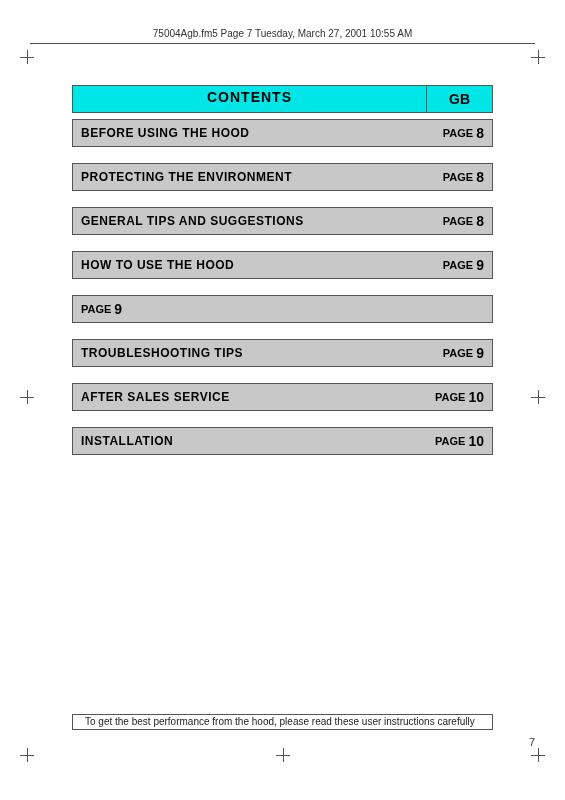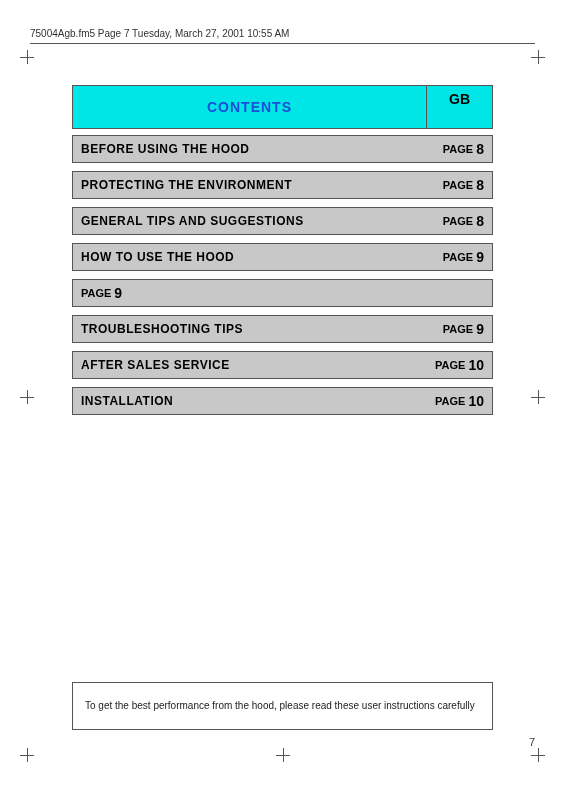--- a/index.html
+++ b/index.html
@@ -21,21 +21,21 @@
     }
 
     
     .header-bar {
       position: absolute;
       top: 28px;
       left: 30px;
       right: 30px;
       display: flex;
       align-items: center;
-      justify-content: flex-start;
+      justify-content: center;
       font-size: 10px;
       color: #333;
       border-bottom: 1px solid #555;
       padding-bottom: 4px;
     }
 
     
     .cross-mark {
       position: absolute;
       width: 14px;
@@ -77,24 +77,24 @@
     
     .contents-header {
       display: flex;
       align-items: stretch;
       margin-bottom: 6px;
     }
 
     .contents-title-box {
       background: #00e5e5;
       flex: 1;
-      padding: 13px 10px;
+      padding: 3px 10px;
       font-size: 14px;
       font-weight: bold;
-      color: #1d4ed8;
+      color: #000000;
       text-align: center;
       letter-spacing: 1px;
       border: 1.5px solid #555;
       border-right: none;
     }
 
     .contents-gb-box {
       background: #00e5e5;
       padding: 5px 22px;
       font-size: 14px;
@@ -103,21 +103,21 @@
       text-align: center;
       border: 1.5px solid #555;
       min-width: 38px;
     }
 
     
     .toc-row {
       display: flex;
       align-items: center;
       border: 1.5px solid #555;
-      margin-bottom: 8px;
+      margin-bottom: 16px;
       background: #c8c8c8;
       min-height: 28px;
     }
 
     .toc-row-label {
       flex: 1;
       padding: 5px 8px;
       font-size: 12px;
       font-weight: bold;
       color: #000;
@@ -141,21 +141,21 @@
       color: #000;
     }
 
     
     .bottom-notice {
       position: absolute;
       bottom: 70px;
       left: 72px;
       right: 72px;
       border: 1px solid #555;
-      padding: 16px 12px;
+      padding: 0 12px;
       font-size: 10px;
       color: #222;
       line-height: 1.4;
     }
 
     
     .page-number {
       position: absolute;
       bottom: 52px;
       right: 30px;

